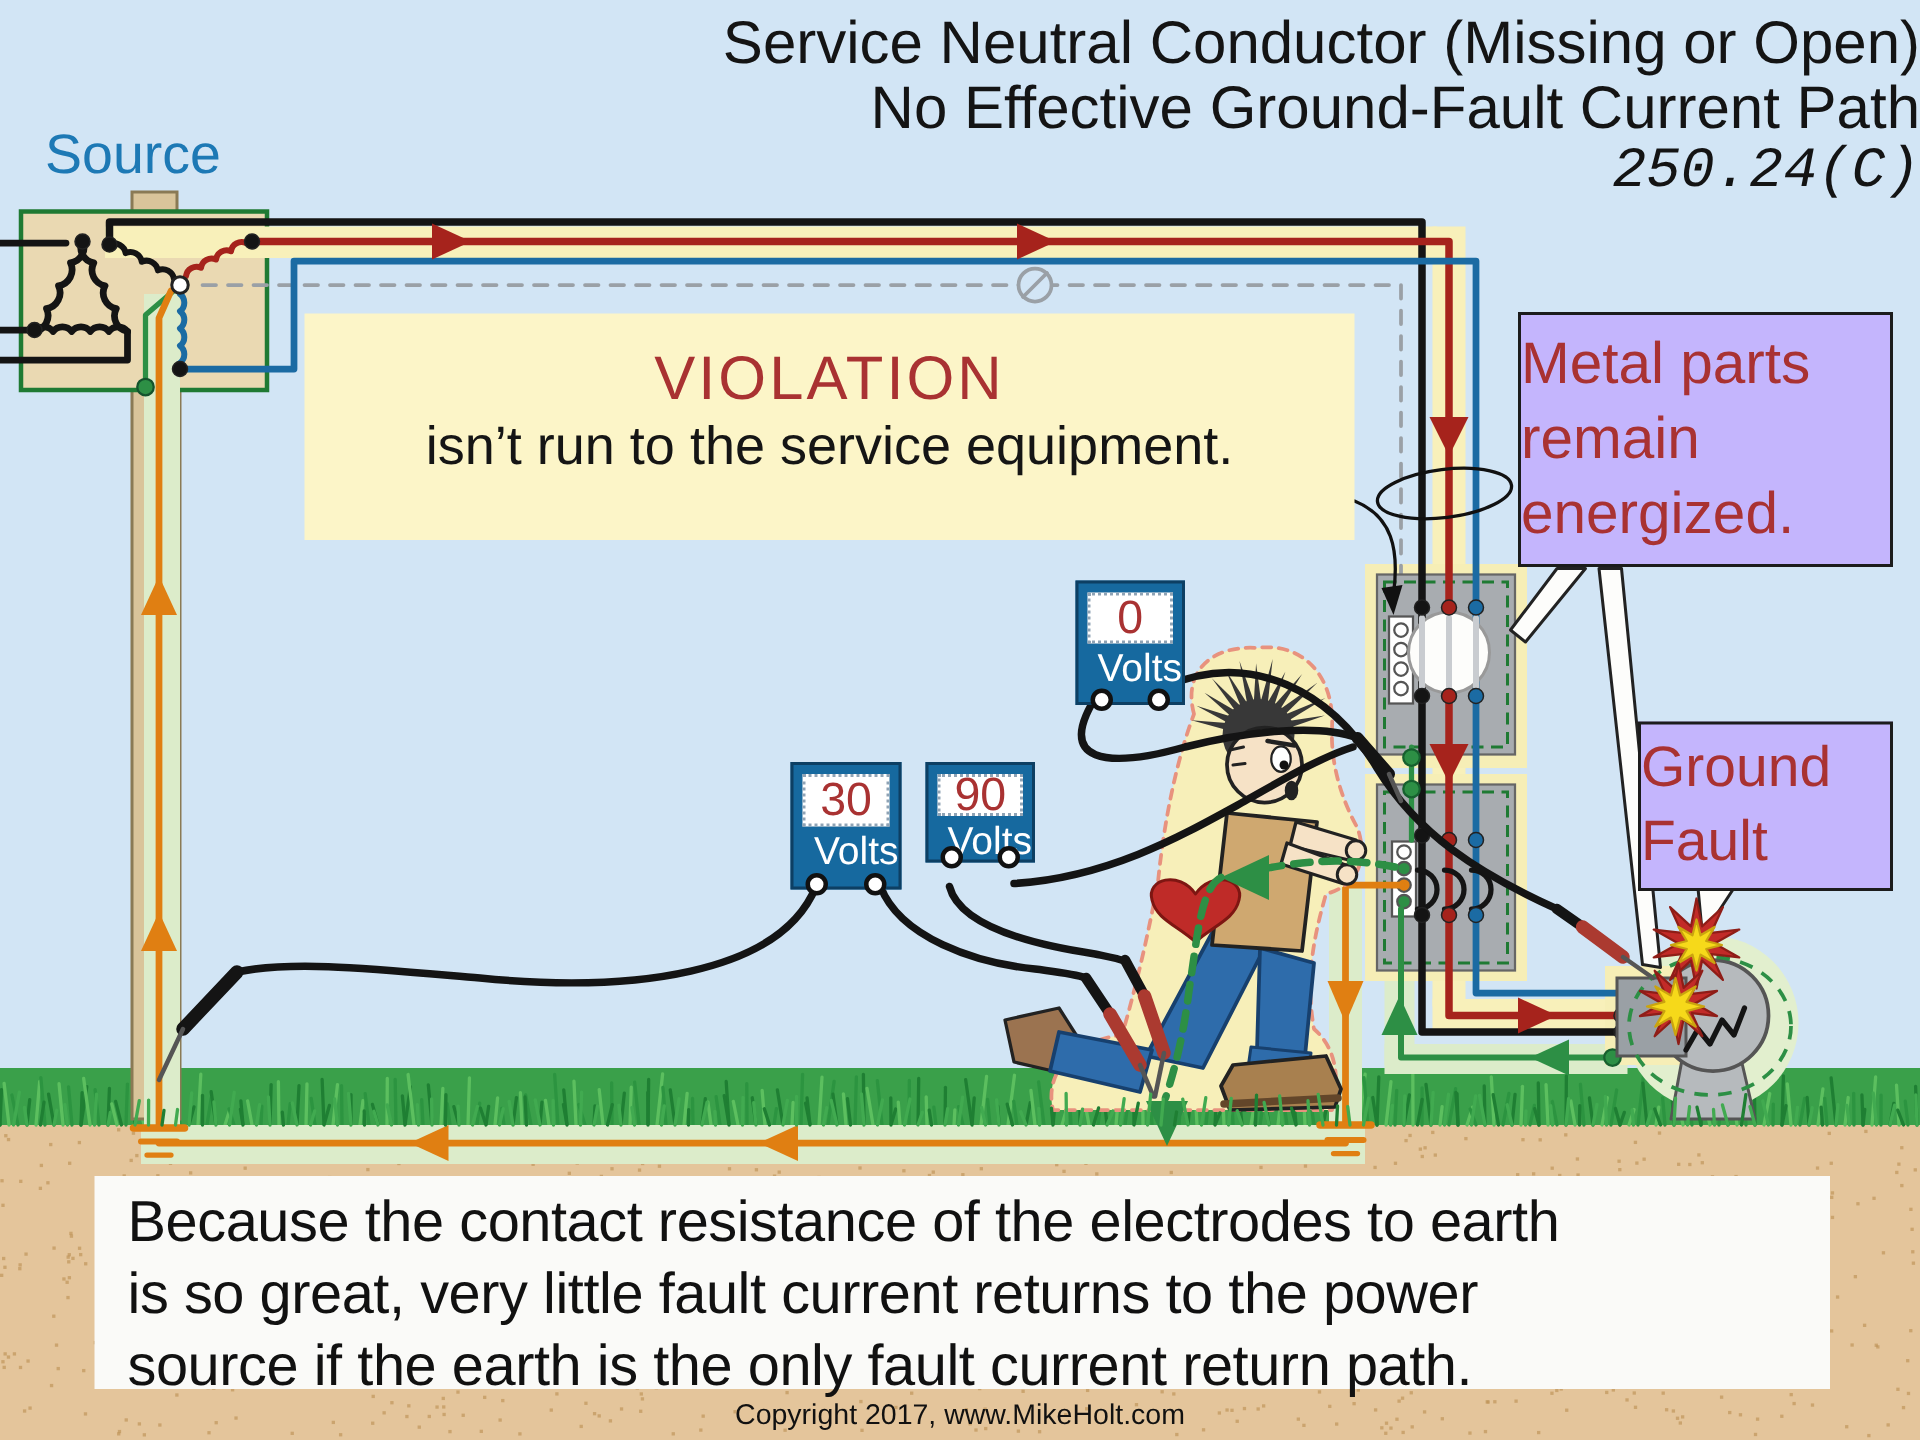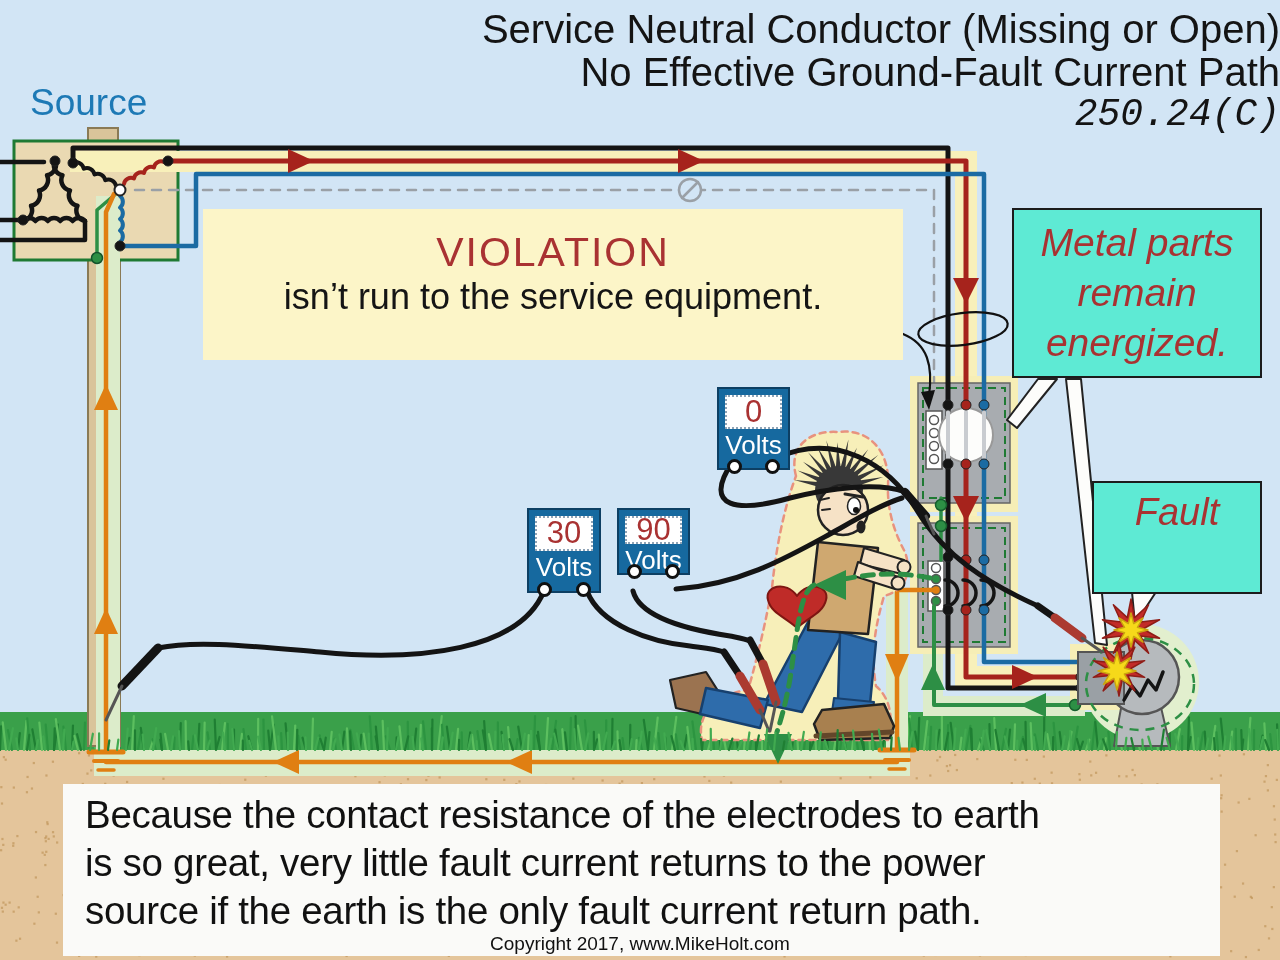--- a/index.html
+++ b/index.html
@@ -9,34 +9,34 @@
   #scene{position:absolute;left:0;top:0;}
   .txt{position:absolute;z-index:2;}
   #title-block{left:0;top:8px;width:1280px;text-align:right;color:#141414;}
   #title-block .t1,#title-block .t2{font-size:40px;line-height:43px;}
   #title-block .t3{font-size:38px;line-height:42px;font-style:italic;font-family:Liberation Mono, monospace;}
   #source-label{left:30px;top:82px;font-size:37px;color:#1d79b5;}
   #violation-box{left:203px;top:209px;width:700px;height:151px;
       background:var(--violation-bg,#fcf5c8);text-align:center;box-sizing:border-box;padding-top:20px;}
   #violation-box .vh{font-size:41px;line-height:46px;color:var(--alert-red,#a93232);letter-spacing:2px;}
   #violation-box .vl{font-size:36px;line-height:43px;color:#151515;}
-  .callout{background:#5eead4;border:2.5px solid #1c1c1c;text-align:center;
-      color:var(--alert-red,#a93232);box-sizing:border-box;font-style:italic;}
+  .callout{background:#c4b5fd;border:2.5px solid #1c1c1c;
+      color:var(--alert-red,#a93232);box-sizing:border-box;}
   #metal-parts-box{left:1012px;top:208px;width:250px;height:170px;font-size:39px;line-height:50px;padding-top:8px;}
   #ground-fault-box{left:1092px;top:481px;width:170px;height:113px;font-size:38px;line-height:49px;padding-top:5px;}
   .meter{position:absolute;z-index:2;background:var(--meter-blue,#16699f);
       border:2px solid #0d3f63;box-sizing:border-box;}
   .meter .display{margin:6px 6px 0 6px;height:38%;background:#fff;border:2px dotted #8fa3b5;
       display:flex;align-items:center;justify-content:center;
       font-size:31px;color:var(--alert-red,#b03030);}
-  .meter .unit{color:#fff;font-size:26px;text-align:center;margin-top:1px;}
+  .meter .unit{color:#fff;font-size:26px;text-align:right;margin-top:1px;}
   .terminal{position:absolute;bottom:-6px;width:9px;height:9px;border-radius:50%;
       background:#fff;border:3.5px solid #111;}
   .terminal.tl{left:12%;} .terminal.tr{right:12%;}
-  #footer-box{left:63px;top:784px;width:1157px;height:172px;background:#fafaf8;
+  #footer-box{left:63px;top:784px;width:1157px;height:142px;background:#fafaf8;
       box-sizing:border-box;padding:7px 16px 0 22px;font-size:38.5px;line-height:48px;
       color:#111;letter-spacing:-0.3px;}
   #copyright{left:0;top:933px;width:1280px;text-align:center;font-size:19px;color:#111;}
 </style>
 </head>
 <body>
 
 <div id="stage">
   <svg id="scene" width="1280" height="960" viewBox="0 0 1280 960">
       <g>
@@ -1579,20 +1579,21 @@
     <div class="vl">isn’t run to the service equipment.</div>
   </div>
 
   <div id="metal-parts-box" class="txt callout">
     <div>Metal parts</div>
     <div>remain</div>
     <div>energized.</div>
   </div>
 
   <div id="ground-fault-box" class="txt callout">
+    <div>Ground</div>
     <div>Fault</div>
   </div>
 
   <div class="meter" style="left:717px;top:387px;width:73px;height:83px;">
     <div class="display">
       <span>0</span>
     </div>
     <div class="unit">Volts</div>
     <span class="terminal tl"></span>
     <span class="terminal tr"></span>

